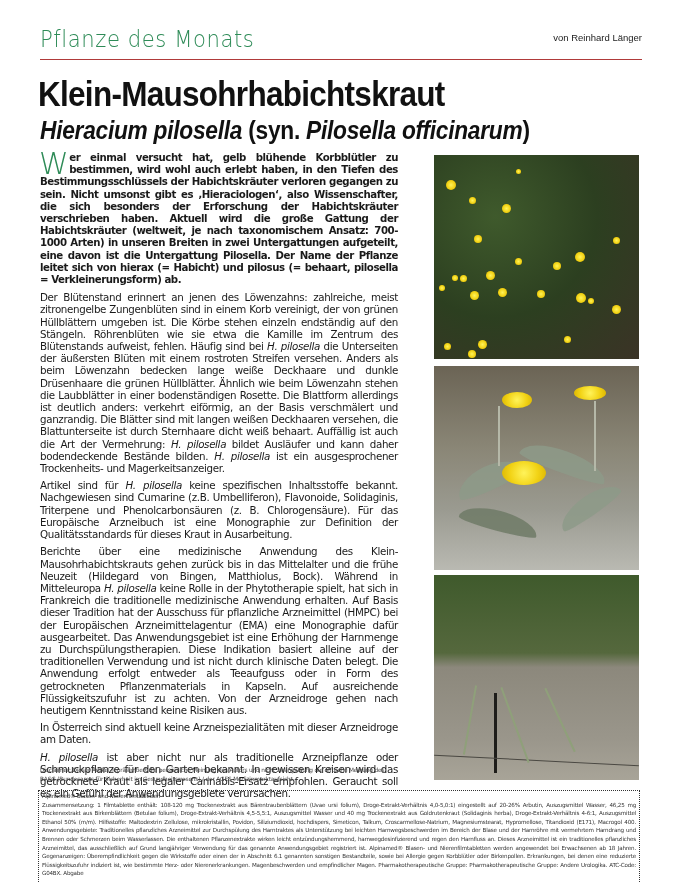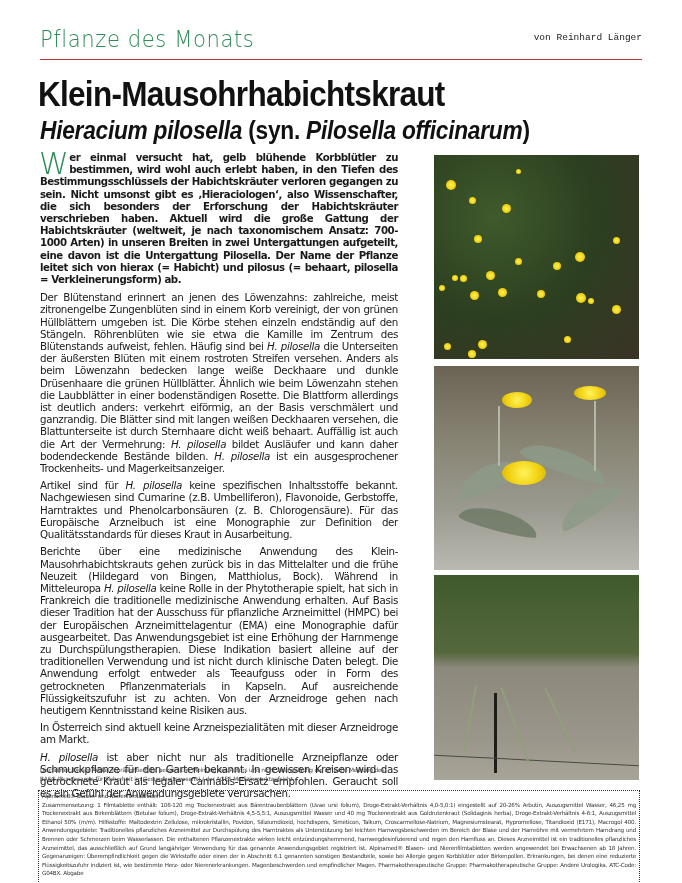--- a/index.html
+++ b/index.html
@@ -1,19 +1,19 @@
 <!DOCTYPE html>
 <html><head>
 <meta charset="utf-8">
 <style>
   html, body { margin: 0; padding: 0; background: #ffffff; }
   body { width: 682px; height: 883px; position: relative; overflow: hidden; font-family: "DejaVu Sans", sans-serif; color: #1a1a1a; }
   .header { position: absolute; left: 40px; top: 24px; width: 602px; height: 36px; }
   .section-title { position: absolute; left: 0; top: 2px; font-family: "DejaVu Sans", sans-serif; font-weight: 300; font-size: 23px; color: #2e8b57; letter-spacing: 0.6px; font-stretch: condensed; transform: scaleX(0.92); transform-origin: left; }
-  .author { position: absolute; right: 0; top: 8px; font-family: Liberation Mono, monospace; font-size: 9.5px; color: #222; }
+  .author { position: absolute; right: 0; top: 8px; font-family: Liberation Sans, sans-serif; font-size: 9.5px; color: #222; }
   .rule { position: absolute; left: 40px; top: 59px; width: 602px; height: 1px; background: #b03a3a; }
   .main-title { position: absolute; left: 38px; top: 74px; font-family: "Liberation Sans", sans-serif; font-weight: bold; font-size: 35px; color: #111; letter-spacing: -0.8px; transform: scaleX(0.9); transform-origin: left; white-space: nowrap; }
   .subtitle { position: absolute; left: 40px; top: 116px; font-family: "Liberation Sans", sans-serif; font-weight: bold; font-size: 25px; color: #111; white-space: nowrap; transform: scaleX(0.91); transform-origin: left; letter-spacing: -0.3px; }
   .subtitle i { font-style: italic; }
   .col { position: absolute; left: 40px; top: 152px; width: 358px; font-family: "DejaVu Sans", sans-serif; font-size: 10.3px; line-height: 12.2px; text-align: justify; letter-spacing: -0.35px; }
   .col p { margin: 0 0 5px 0; }
   .intro { font-weight: bold; font-size: 10.2px; letter-spacing: -0.45px; }
   .dropcap { float: left; font-family: "DejaVu Sans", sans-serif; font-weight: 300; font-size: 30px; line-height: 24px; color: #2e8b57; margin: 0 1px 0 -1px; }
   .disclaimer { position: absolute; left: 40px; top: 766px; width: 358px; font-family: "DejaVu Sans", sans-serif; font-size: 5.8px; line-height: 9px; color: #444; letter-spacing: -0.15px; }
   .pharma-box { position: absolute; left: 38px; top: 790px; width: 602px; height: 100px; border: 1px dotted #333; box-sizing: border-box; padding: 1px 3px; font-family: "DejaVu Sans", sans-serif; font-size: 5.6px; line-height: 8.6px; color: #333; text-align: justify; letter-spacing: -0.2px; overflow: hidden; }
@@ -34,23 +34,23 @@
   <div class="author">von Reinhard Länger</div>
 </div>
 <div class="rule"></div>
 
 <h1 class="main-title" style="margin:0">Klein-Mausohrhabichtskraut</h1>
 <h2 class="subtitle" style="margin:0"><i>Hieracium pilosella</i><span style="white-space:pre"> (syn. </span><i>Pilosella officinarum</i><span>)</span></h2>
 
 <div class="col">
   <p class="intro"><span class="dropcap">W</span><span>er einmal versucht hat, gelb blühende Korbblütler zu bestimmen, wird wohl auch erlebt haben, in den Tiefen des Bestimmungsschlüssels der Habichtskräuter verloren gegangen zu sein. Nicht umsonst gibt es ‚Hieraciologen‘, also Wissenschafter, die sich besonders der Erforschung der Habichtskräuter verschrieben haben. Aktuell wird die große Gattung der Habichtskräuter (weltweit, je nach taxonomischem Ansatz: 700-1000 Arten) in unseren Breiten in zwei Untergattungen aufgeteilt, eine davon ist die Untergattung Pilosella. Der Name der Pflanze leitet sich von hierax (= Habicht) und pilosus (= behaart, pilosella = Verkleinerungsform) ab.</span></p>
   <p><span>Der Blütenstand erinnert an jenen des Löwenzahns: zahlreiche, meist zitronengelbe Zungenblüten sind in einem Korb vereinigt, der von grünen Hüllblättern umgeben ist. Die Körbe stehen einzeln endständig auf den Stängeln. Röhrenblüten wie sie etwa die Kamille im Zentrum des Blütenstands aufweist, fehlen. Häufig sind bei </span><i>H. pilosella</i><span> die Unterseiten der äußersten Blüten mit einem rostroten Streifen versehen. Anders als beim Löwenzahn bedecken lange weiße Deckhaare und dunkle Drüsenhaare die grünen Hüllblätter. Ähnlich wie beim Löwenzahn stehen die Laubblätter in einer bodenständigen Rosette. Die Blattform allerdings ist deutlich anders: verkehrt eiförmig, an der Basis verschmälert und ganzrandig. Die Blätter sind mit langen weißen Deckhaaren versehen, die Blattunterseite ist durch Sternhaare dicht weiß behaart. Auffällig ist auch die Art der Vermehrung: </span><i>H. pilosella</i><span> bildet Ausläufer und kann daher bodendeckende Bestände bilden. </span><i>H. pilosella</i><span> ist ein ausgesprochener Trockenheits- und Magerkeitsanzeiger.</span></p>
-  <p><span>Artikel sind für </span><i>H. pilosella</i><span> keine spezifischen Inhaltsstoffe bekannt. Nachgewiesen sind Cumarine (z.B. Umbelliferon), Flavonoide, Gerbstoffe, Harntraktes und Phenolcarbonsäuren (z. B. Chlorogensäure). Für das Europäische Arzneibuch ist eine Monographie zur Definition der Qualitätsstandards für dieses Kraut in Ausarbeitung.</span></p>
+  <p><span>Artikel sind für </span><i>H. pilosella</i><span> keine spezifischen Inhaltsstoffe bekannt. Nachgewiesen sind Cumarine (z.B. Umbelliferon), Flavonoide, Solidaginis, Triterpene und Phenolcarbonsäuren (z. B. Chlorogensäure). Für das Europäische Arzneibuch ist eine Monographie zur Definition der Qualitätsstandards für dieses Kraut in Ausarbeitung.</span></p>
   <p><span>Berichte über eine medizinische Anwendung des Klein-Mausohrhabichtskrauts gehen zurück bis in das Mittelalter und die frühe Neuzeit (Hildegard von Bingen, Matthiolus, Bock). Während in Mitteleuropa </span><i>H. pilosella</i><span> keine Rolle in der Phytotherapie spielt, hat sich in Frankreich die traditionelle medizinische Anwendung erhalten. Auf Basis dieser Tradition hat der Ausschuss für pflanzliche Arzneimittel (HMPC) bei der Europäischen Arzneimittelagentur (EMA) eine Monographie dafür ausgearbeitet. Das Anwendungsgebiet ist eine Erhöhung der Harnmenge zu Durchspülungstherapien. Diese Indikation basiert alleine auf der traditionellen Verwendung und ist nicht durch klinische Daten belegt. Die Anwendung erfolgt entweder als Teeaufguss oder in Form des getrockneten Pflanzenmaterials in Kapseln. Auf ausreichende Flüssigkeitszufuhr ist zu achten. Von der Arzneidroge gehen nach heutigem Kenntnisstand keine Risiken aus.</span></p>
-  <p>In Österreich sind aktuell keine Arzneispezialitäten mit dieser Arzneidroge am Markt.</p>
+  <p>In Österreich sind aktuell keine Arzneispezialitäten mit dieser Arzneidroge am Daten.</p>
   <p><i>H. pilosella</i><span> ist aber nicht nur als traditionelle Arzneipflanze oder Schmuckpflanze für den Garten bekannt. In gewissen Kreisen wird das getrocknete Kraut als legaler Cannabis-Ersatz empfohlen. Geraucht soll es ein Gefühl der Anwendungsgebiete verursachen.</span></p>
 </div>
 
 <div class="disclaimer">Disclaimer: Dieser Artikel repräsentiert die persönliche Meinung des Autors und nicht zwangsläufig die offizielle Meinung des BASG (Bundesamts für Sicherheit im Gesundheitswesens) / der AGES Medizinmarktaufsicht.</div>
 
 <div class="photo photo1" title="Klein-Mausohrhabichtskraut Bestand mit gelben Blüten">
   <div class="flower" style="left:12px;top:25px;width:10px;height:10px"></div>
   <div class="flower" style="left:35px;top:42px;width:7px;height:7px"></div>
   <div class="flower" style="left:68px;top:49px;width:9px;height:9px"></div>
   <div class="flower" style="left:82px;top:14px;width:5px;height:5px"></div>

